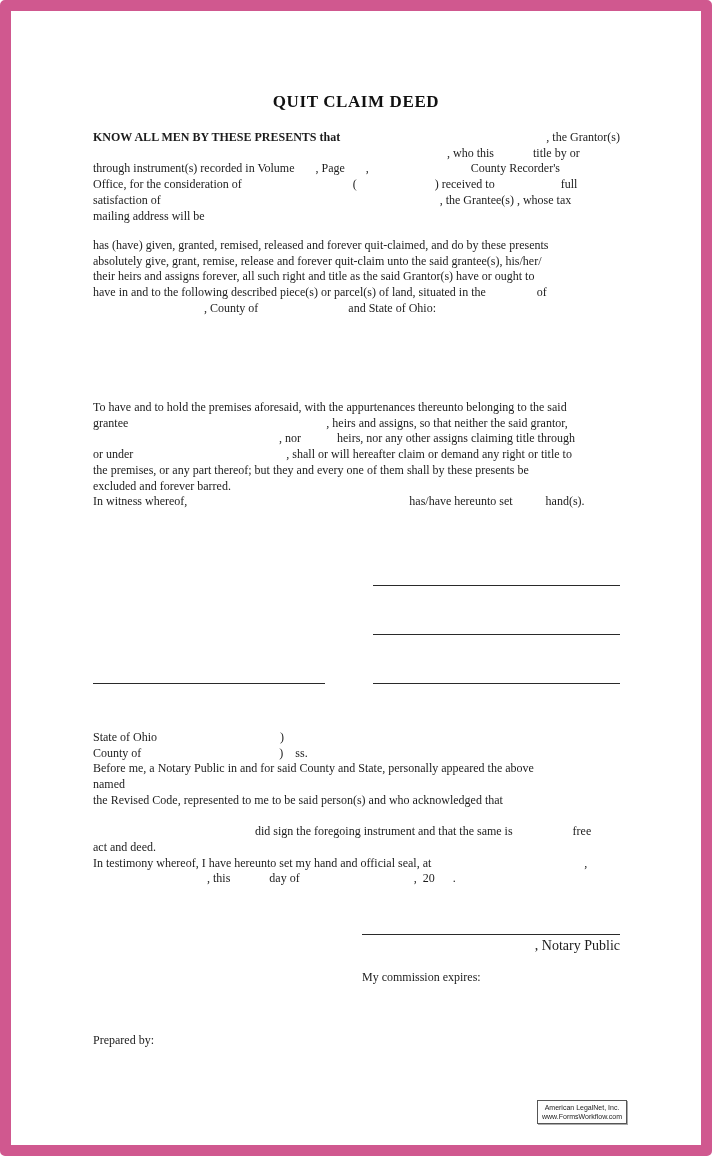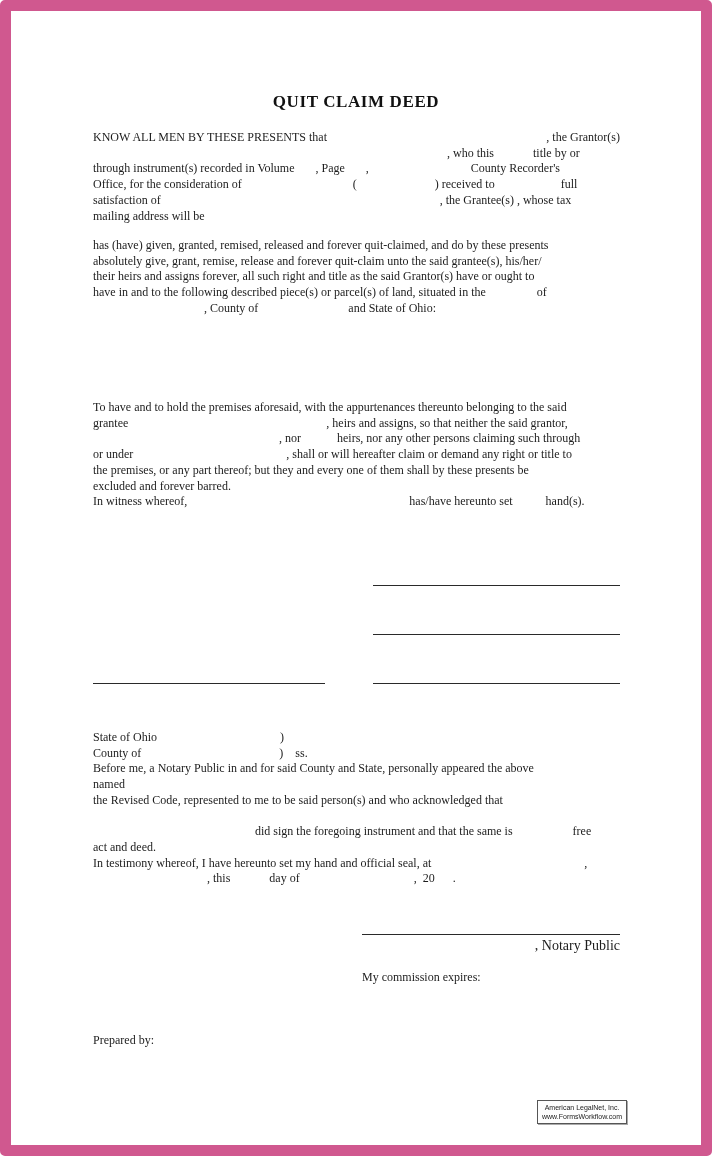--- a/index.html
+++ b/index.html
@@ -43,21 +43,21 @@
     font-size: 12px;
     line-height: 15.7px;
     min-height: 15.7px;
     color: #1c1c1c;
   }
   .flexline {
     display: flex;
     justify-content: space-between;
     white-space: pre;
   }
-  .bold { font-weight: normal; }
+  .bold { font-weight: bold; }
   .sig-line {
     position: absolute;
     height: 0;
     border-top: 1px solid #2a2a2a;
   }
   .caption-right {
     position: absolute;
     text-align: right;
     font-size: 14px;
     line-height: 14px;
@@ -109,21 +109,21 @@
     <div class="line">has (have) given, granted, remised, released and forever quit-claimed, and do by these presents</div>
     <div class="line">absolutely give, grant, remise, release and forever quit-claim unto the said grantee(s), his/her/</div>
     <div class="line">their heirs and assigns forever, all such right and title as the said Grantor(s) have or ought to</div>
     <div class="line">have in and to the following described piece(s) or parcel(s) of land, situated in the                 of</div>
     <div class="line">                                     , County of                              and State of Ohio:</div>
   </div>
 
   <div class="block" style="top:400px">
     <div class="line">To have and to hold the premises aforesaid, with the appurtenances thereunto belonging to the said</div>
     <div class="line">grantee                                                                  , heirs and assigns, so that neither the said grantor,</div>
-    <div class="line">                                                              , nor            heirs, nor any other persons claiming such through</div>
+    <div class="line">                                                              , nor            heirs, nor any other assigns claiming title through</div>
     <div class="line">or under                                                   , shall or will hereafter claim or demand any right or title to</div>
     <div class="line">the premises, or any part thereof; but they and every one of them shall by these presents be</div>
     <div class="line">excluded and forever barred.</div>
     <div class="line">In witness whereof,                                                                          has/have hereunto set           hand(s).</div>
   </div>
 
   <div class="sig-line" style="top:585px;left:373px;width:247px"></div>
   <div class="sig-line" style="top:634px;left:373px;width:247px"></div>
   <div class="sig-line" style="top:683px;left:93px;width:232px"></div>
   <div class="sig-line" style="top:683px;left:373px;width:247px"></div>

